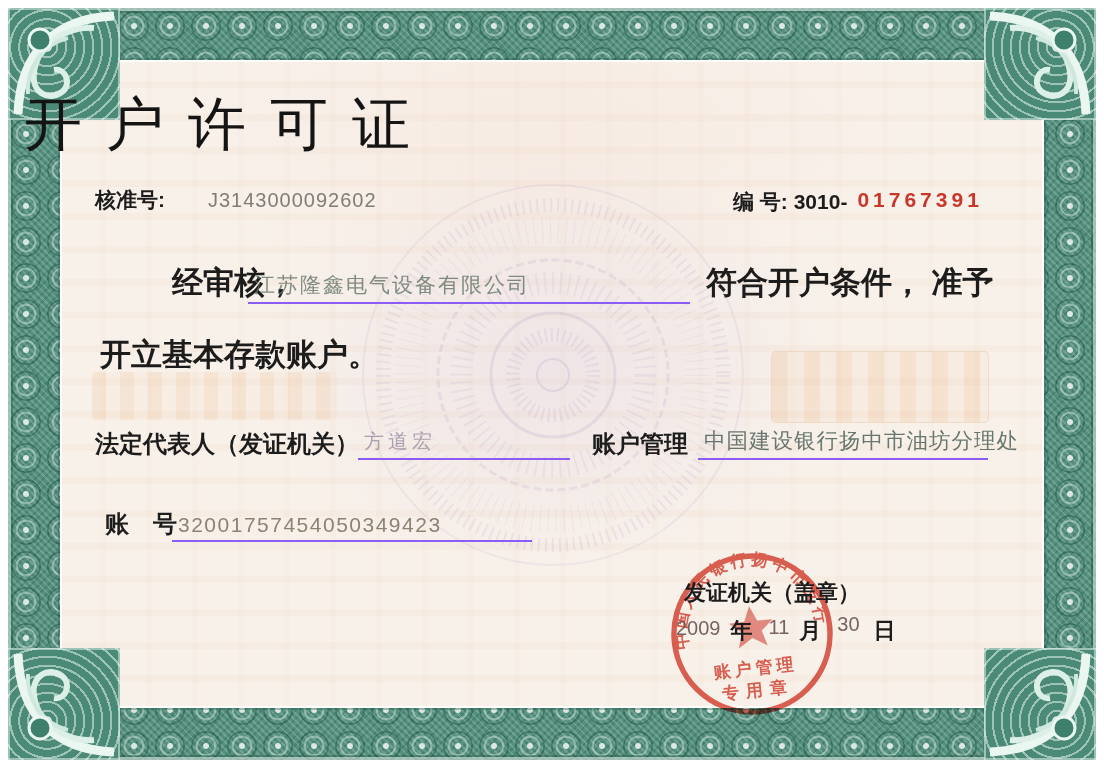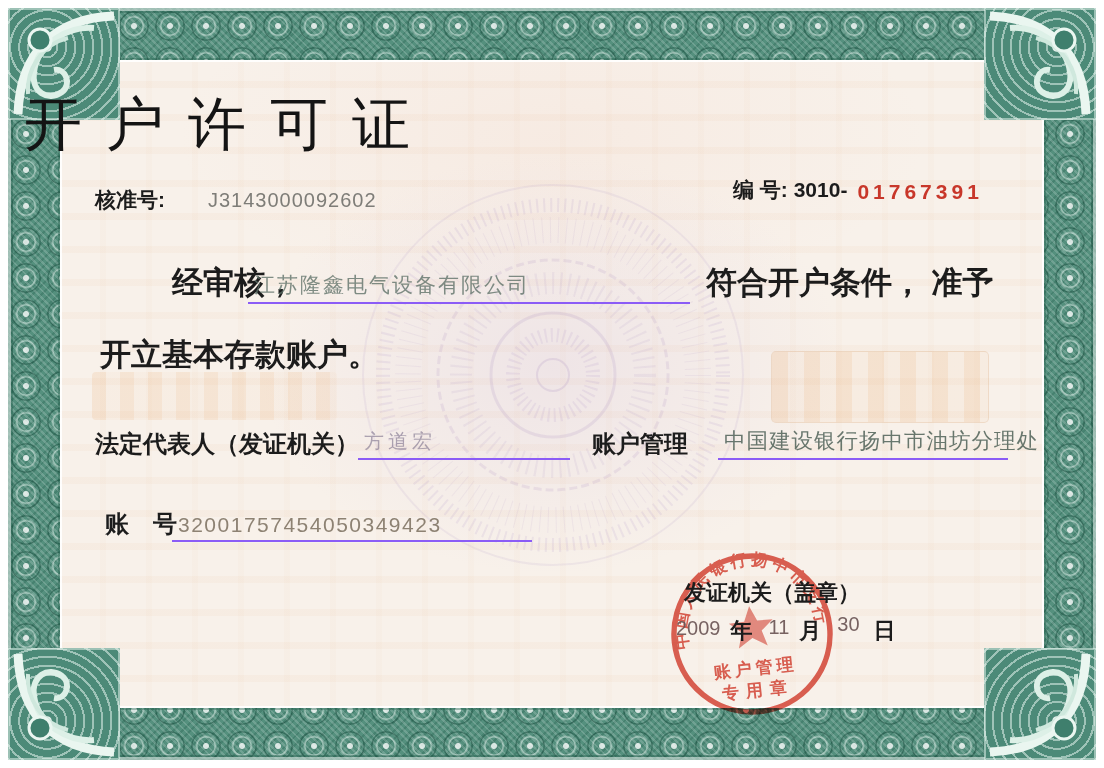--- a/index.html
+++ b/index.html
@@ -120,39 +120,39 @@
   </svg>
   <div class="band band-left"></div>
   <div class="band band-right"></div>
 
   <div class="abs title">开户许可证</div>
 
   <div class="abs" style="left:95px;top:186px;display:flex;align-items:baseline;gap:29px;">
     <span class="label small-label">核准号:</span>
     <span class="faint-num" style="margin-left:14px;">J3143000092602</span>
   </div>
-  <div class="abs" style="left:733px;top:176px;display:flex;align-items:flex-end;">
+  <div class="abs" style="left:733px;top:188px;display:flex;align-items:flex-start;">
     <span class="label small-label">编 号: 3010-</span>
     <span class="serial-red" style="margin-left:10px;font-size:21px;">01767391</span>
   </div>
 
   <div class="abs label big" style="left:172px;top:262px;">经审核，</div>
   <div class="abs uline" style="left:248px;top:266px;width:442px;height:36px;">
     <span class="typed company-text">江苏隆鑫电气设备有限公司</span>
   </div>
   <div class="abs label big" style="left:706px;top:262px;">符合开户条件， 准予</div>
 
   <div class="abs label big" style="left:100px;top:334px;">开立基本存款账户。</div>
 
   <div class="abs label field-label" style="left:95px;top:428px;">法定代表人（发证机关）</div>
   <div class="abs uline" style="left:358px;top:424px;width:212px;height:34px;">
     <span class="typed name-text">方道宏</span>
   </div>
   <div class="abs label field-label" style="left:592px;top:428px;">账户管理</div>
-  <div class="abs uline" style="left:718px;top:424px;width:290px;height:34px;align-items:flex-end;">
+  <div class="abs uline" style="left:698px;top:424px;width:290px;height:34px;align-items:flex-end;">
     <span class="typed bank-text">中国建设银行扬中市油坊分理处</span>
   </div>
 
   <div class="abs label field-label" style="left:105px;top:508px;">账　号</div>
   <div class="abs uline" style="left:172px;top:504px;width:360px;height:36px;">
     <span class="typed account-text">32001757454050349423</span>
   </div>
 
   <div class="abs label" style="left:684px;top:578px;font-size:22px;z-index:6;">发证机关（盖章）</div>
   <div class="abs date-row" style="left:676px;top:616px;z-index:6;">

